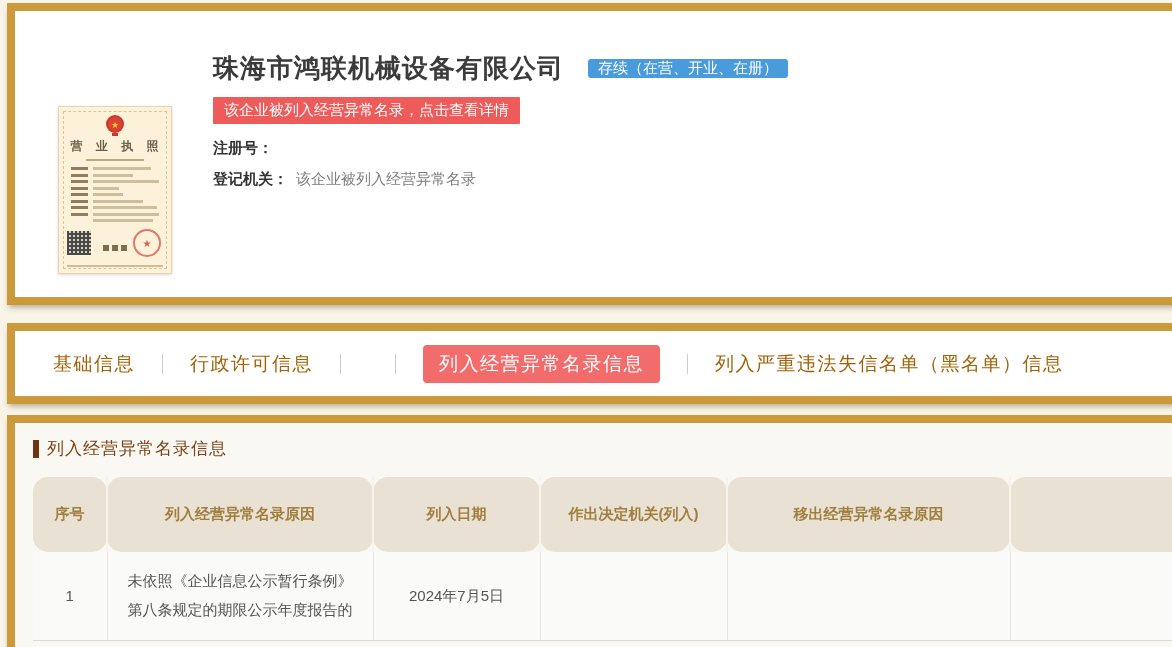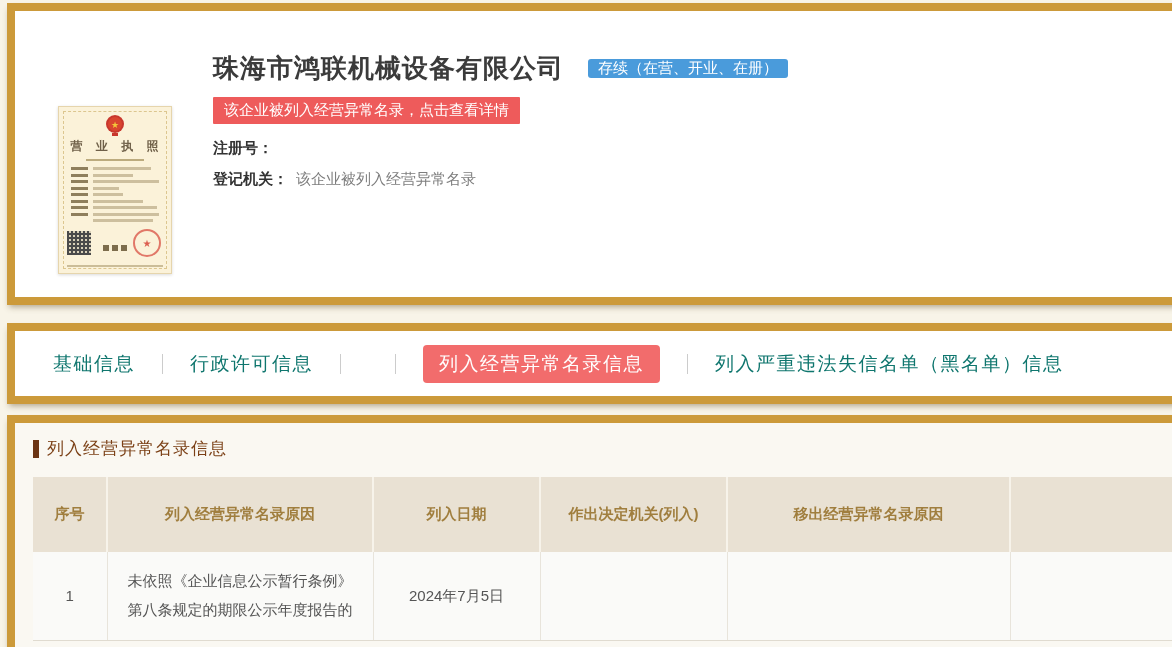--- a/index.html
+++ b/index.html
@@ -62,40 +62,40 @@
     margin-top:11px; display:inline-block; background:#EE5B5B; color:#fff;
     font-size:15px; padding:4px 11px; border-radius:1px; cursor:pointer;
   }
   .fields { margin-top:8px; }
   .field { line-height:31px; font-size:15px; white-space:nowrap; }
   .field .label { font-weight:bold; color:#333; }
   .field .value { color:#7d7d7d; margin-left:8px; }
 
   
   .tabbar-card { margin-top:18px; height:81px; display:flex; align-items:center; padding-left:38px; }
-  .tab { font-size:19px; letter-spacing:1.5px; color:#0f766e; white-space:nowrap; cursor:pointer; }
+  .tab { font-size:19px; letter-spacing:1.5px; color:#a16207; white-space:nowrap; cursor:pointer; }
   .tab.active {
     background:#F26C6C; color:#fff; padding:6px 16px; border-radius:4px;
   }
   .tab-divider { width:1px; height:20px; background:#ccc; margin:0 27px; flex:none; }
 
   
   .section-card {
     margin-top:11px; height:300px;
     background:#faf8f2; border-bottom:none;
     padding:14px 0 0 18px;
   }
   .section-title { display:flex; align-items:center; font-size:17px; color:#7B4016; letter-spacing:1px; }
   .section-title .bar { width:6px; height:18px; background:#6B3413; margin-right:8px; flex:none; }
 
   table.abnormal { margin-top:17px; border-collapse:collapse; table-layout:fixed; width:1400px; }
   .abnormal th {
     height:75px; background:#E9E1D3; color:#A07E3E;
     font-size:15px; font-weight:bold; text-align:center;
-    border-right:2px solid #f7f3ea; line-height:1.5; padding:12px 14px;
+    border-right:2px solid #f7f3ea; line-height:1.5; padding:12px 14px;border-radius:15px;
   }
   .abnormal th:last-child { border-right:none; }
   .abnormal td {
     height:88px; background:#fafaf8; color:#555; font-size:15px;
     text-align:center; vertical-align:middle;
     border-right:1px solid #e8e4db; border-bottom:1px solid #e0dbd0;
     line-height:1.9; padding:0 18px;
   }
   .abnormal td:last-child { border-right:none; }
 </style>

